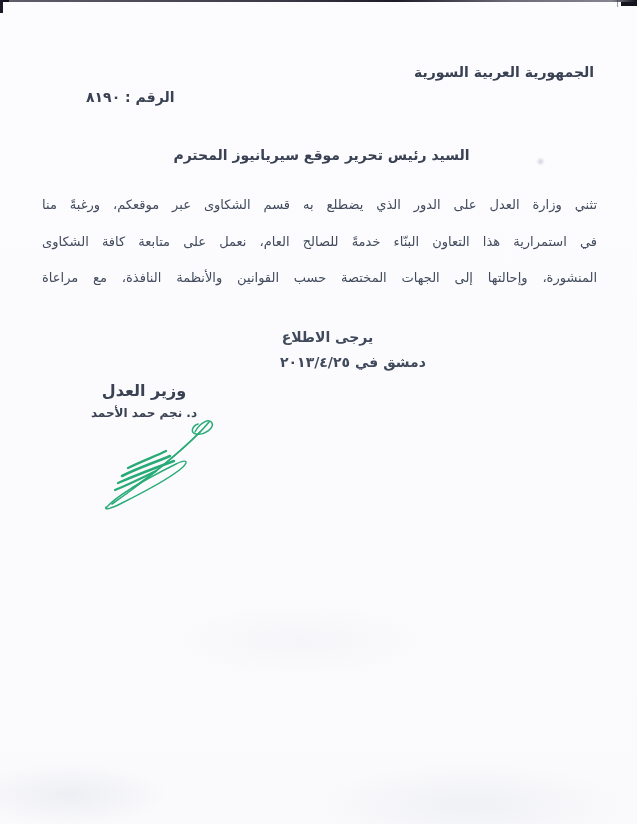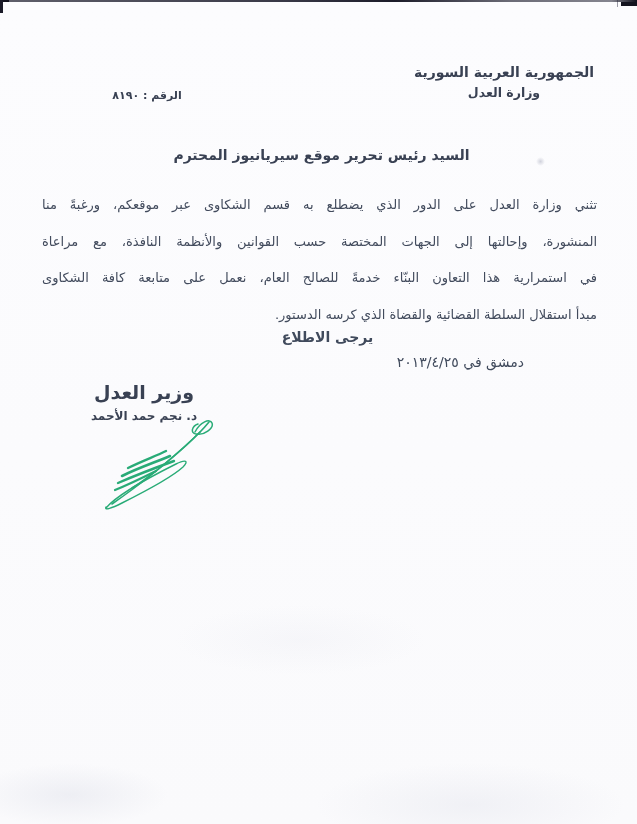--- a/index.html
+++ b/index.html
@@ -36,21 +36,21 @@
   
   .letterhead {
     position: absolute; top: 64px; left: 398px; width: 212px;
     text-align: center; direction: rtl; font-weight: bold; color: #394153;
   }
   .letterhead .country  { font-size: 14px; letter-spacing: 0; }
   .letterhead .ministry { font-size: 12.5px; margin-top: 5px; }
 
   .ref-line {
     position: absolute; top: 89px; left: 86px; width: 122px;
-    direction: rtl; text-align: center; font-size: 11px; font-weight: bold; color: #394153;
+    direction: rtl; text-align: left; font-size: 14px; font-weight: bold; color: #394153;
   }
 
   .addressee {
     position: absolute; top: 147px; left: 0; width: 100%;
     direction: rtl; text-align: center; font-size: 14px; font-weight: bold; color: #394153;
     transform: translateX(3px);
   }
 
   
   .body-text {
@@ -61,55 +61,53 @@
   .body-text .line.final { text-align-last: right; }
 
   .closing {
     position: absolute; top: 329px; left: 0; width: 100%;
     direction: rtl; text-align: center; font-size: 14px; font-weight: 600; color: #404a5c;
     transform: translateX(9px);
   }
 
   .date-line {
     position: absolute; top: 354px; left: 280px; width: 244px;
-    direction: rtl; text-align: right; font-size: 14px; font-weight: 400; color: #404a5c;
+    direction: rtl; text-align: left; font-size: 14px; font-weight: 700; color: #404a5c;
   }
 
   .signature-block {
     position: absolute; top: 381px; left: 54px; width: 180px;
     direction: rtl; text-align: center; font-weight: bold; color: #394153;
   }
-  .signature-block .sig-title { font-size: 19px; }
+  .signature-block .sig-title { font-size: 16px; }
   .signature-block .sig-name  { font-size: 12px; margin-top: 6px; }
 
   .signature-scribble { position: absolute; left: 92px; top: 416px; width: 130px; height: 98px; }
 </style>
 </head>
 <body>
 
 <div class="scan-top"></div>
 <div class="scan-corner-left"></div>
 <div class="scan-corner-right"></div>
 <div class="scan-tick-right"></div>
 <div class="scan-dot"></div>
 
 <div class="letterhead">
   <div class="country">الجمهورية العربية السورية</div>
-  <div class="ministry">وزارة العدل</div>
 </div>
 
 <div class="ref-line">الرقم : ٨١٩٠</div>
 
 <div class="addressee">السيد رئيس تحرير موقع سيريانيوز المحترم</div>
 
 <div class="body-text">
   <div class="line">تثني وزارة العدل على الدور الذي يضطلع به قسم الشكاوى عبر موقعكم، ورغبةً منا</div>
+  <div class="line">في استمرارية هذا التعاون البنّاء خدمةً للصالح العام، نعمل على متابعة كافة الشكاوى</div>
   <div class="line">المنشورة، وإحالتها إلى الجهات المختصة حسب القوانين والأنظمة النافذة، مع مراعاة</div>
-  <div class="line">في استمرارية هذا التعاون البنّاء خدمةً للصالح العام، نعمل على متابعة كافة الشكاوى</div>
-  <div class="line final">مبدأ استقلال السلطة القضائية والقضاة الذي كرسه الدستور.</div>
 </div>
 
 <div class="closing">يرجى الاطلاع</div>
 
 <div class="date-line">دمشق في ٢٠١٣/٤/٢٥</div>
 
 <div class="signature-block">
   <div class="sig-title">وزير العدل</div>
   <div class="sig-name">د. نجم حمد الأحمد</div>
 </div>

